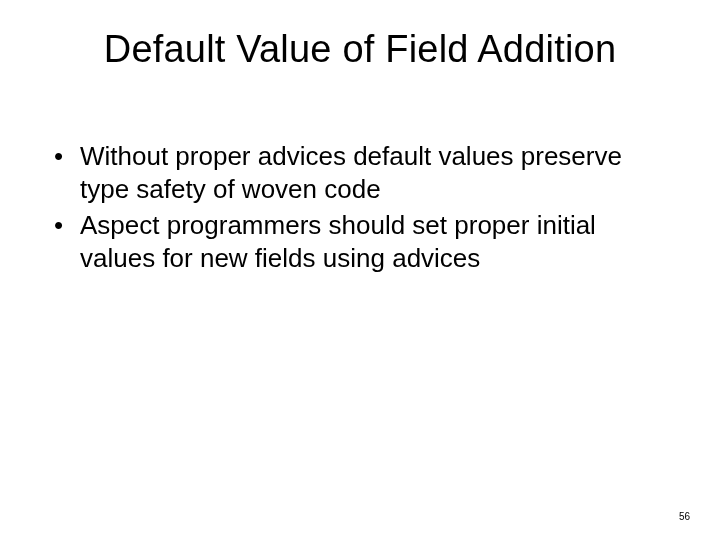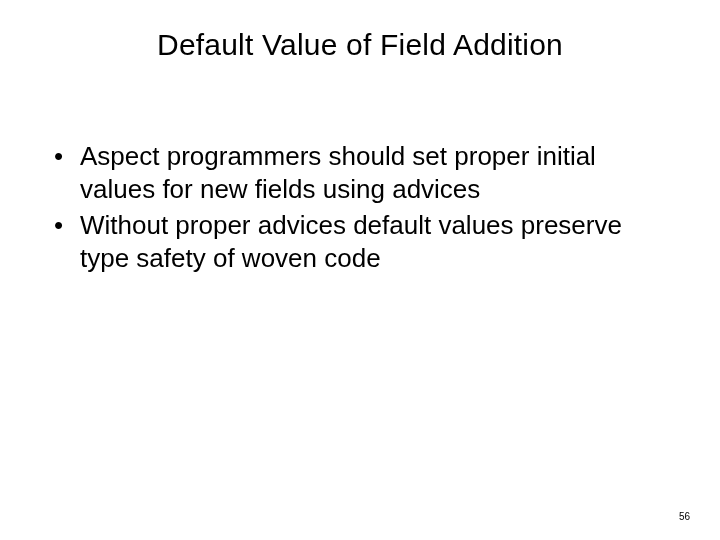--- a/index.html
+++ b/index.html
@@ -18,21 +18,21 @@
     height: 540px;
     position: relative;
     box-sizing: border-box;
   }
   .title {
     position: absolute;
     top: 28px;
     left: 0;
     right: 0;
     text-align: center;
-    font-size: 30px;
+    font-size: 38px;
     font-weight: 400;
     letter-spacing: 0.2px;
   }
   .body {
     position: absolute;
     top: 140px;
     left: 50px;
     right: 50px;
     font-size: 26px;
     line-height: 1.25;
@@ -65,23 +65,23 @@
 </head>
 <body>
 
 <div class="slide">
 
   <div class="title">Default Value of Field Addition</div>
 
   <div class="body">
     <ul class="bullets">
       <li>
-        <span>Aspect programmers should set proper initial values for new fields using advices</span>
+        <span>Without proper advices default values preserve type safety of woven code</span>
       </li>
       <li>
-        <span>Without proper advices default values preserve type safety of woven code</span>
+        <span>Aspect programmers should set proper initial values for new fields using advices</span>
       </li>
     </ul>
   </div>
 
   <div class="pagenum">56</div>
 
 </div>
 
 </body></html>

